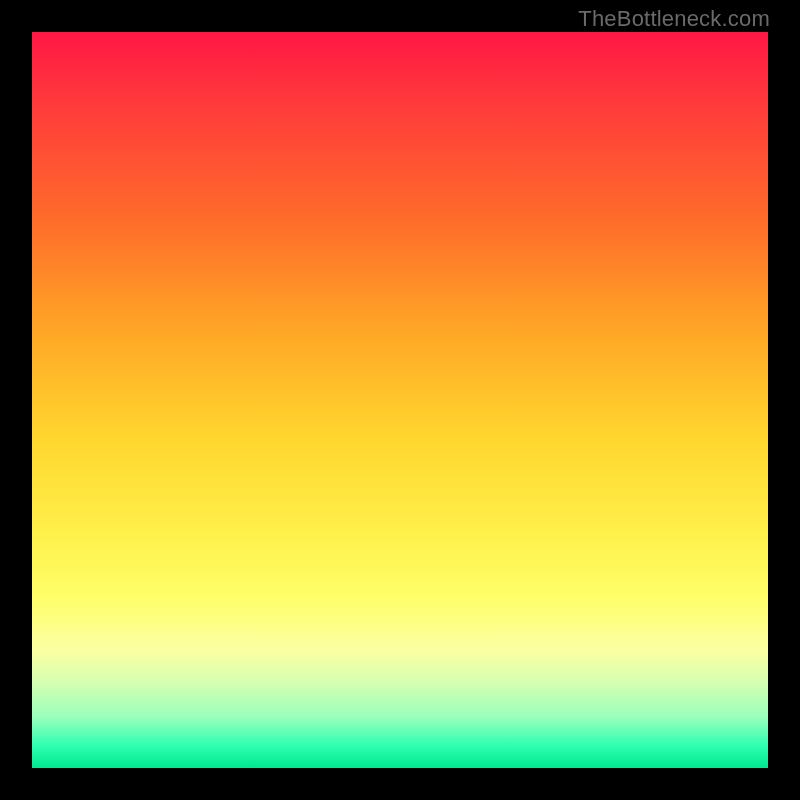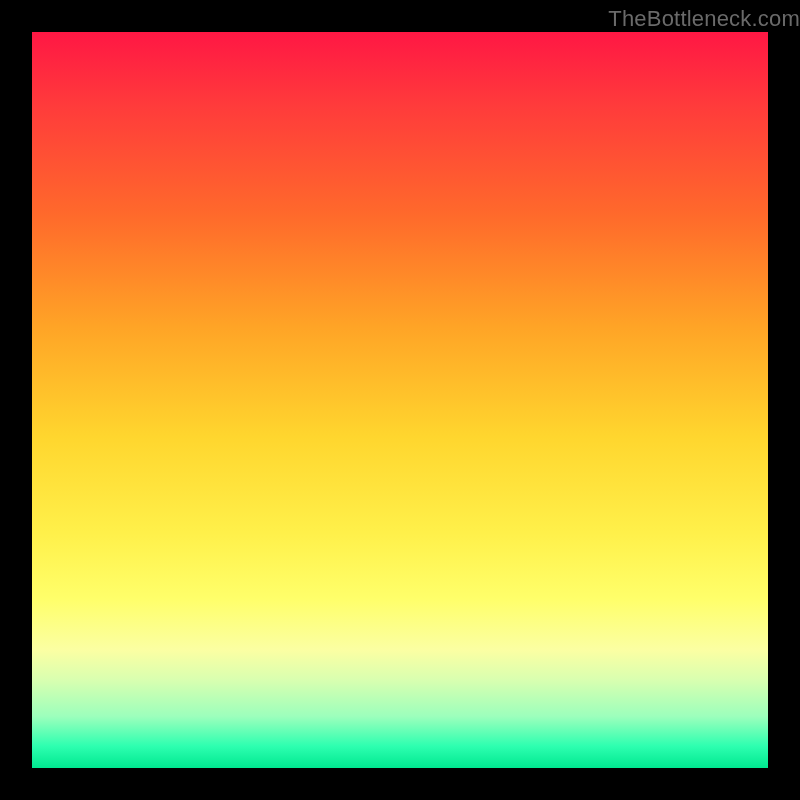--- a/index.html
+++ b/index.html
@@ -40,21 +40,21 @@
       #fbffa3 84%,
       #d9ffb0 88%,
       #9cffbc 93%,
       #2effb0 97%,
       #00e890 100%
     );
   }
   .watermark {
     position: absolute;
     top: 6px;
-    right: 0;
+    right: 30px;
     color: #6a6a6a;
     font-size: 22px;
     font-weight: 400;
     letter-spacing: 0.2px;
     user-select: none;
   }
   svg { display:block; }
 </style>
 </head>
 <body>

